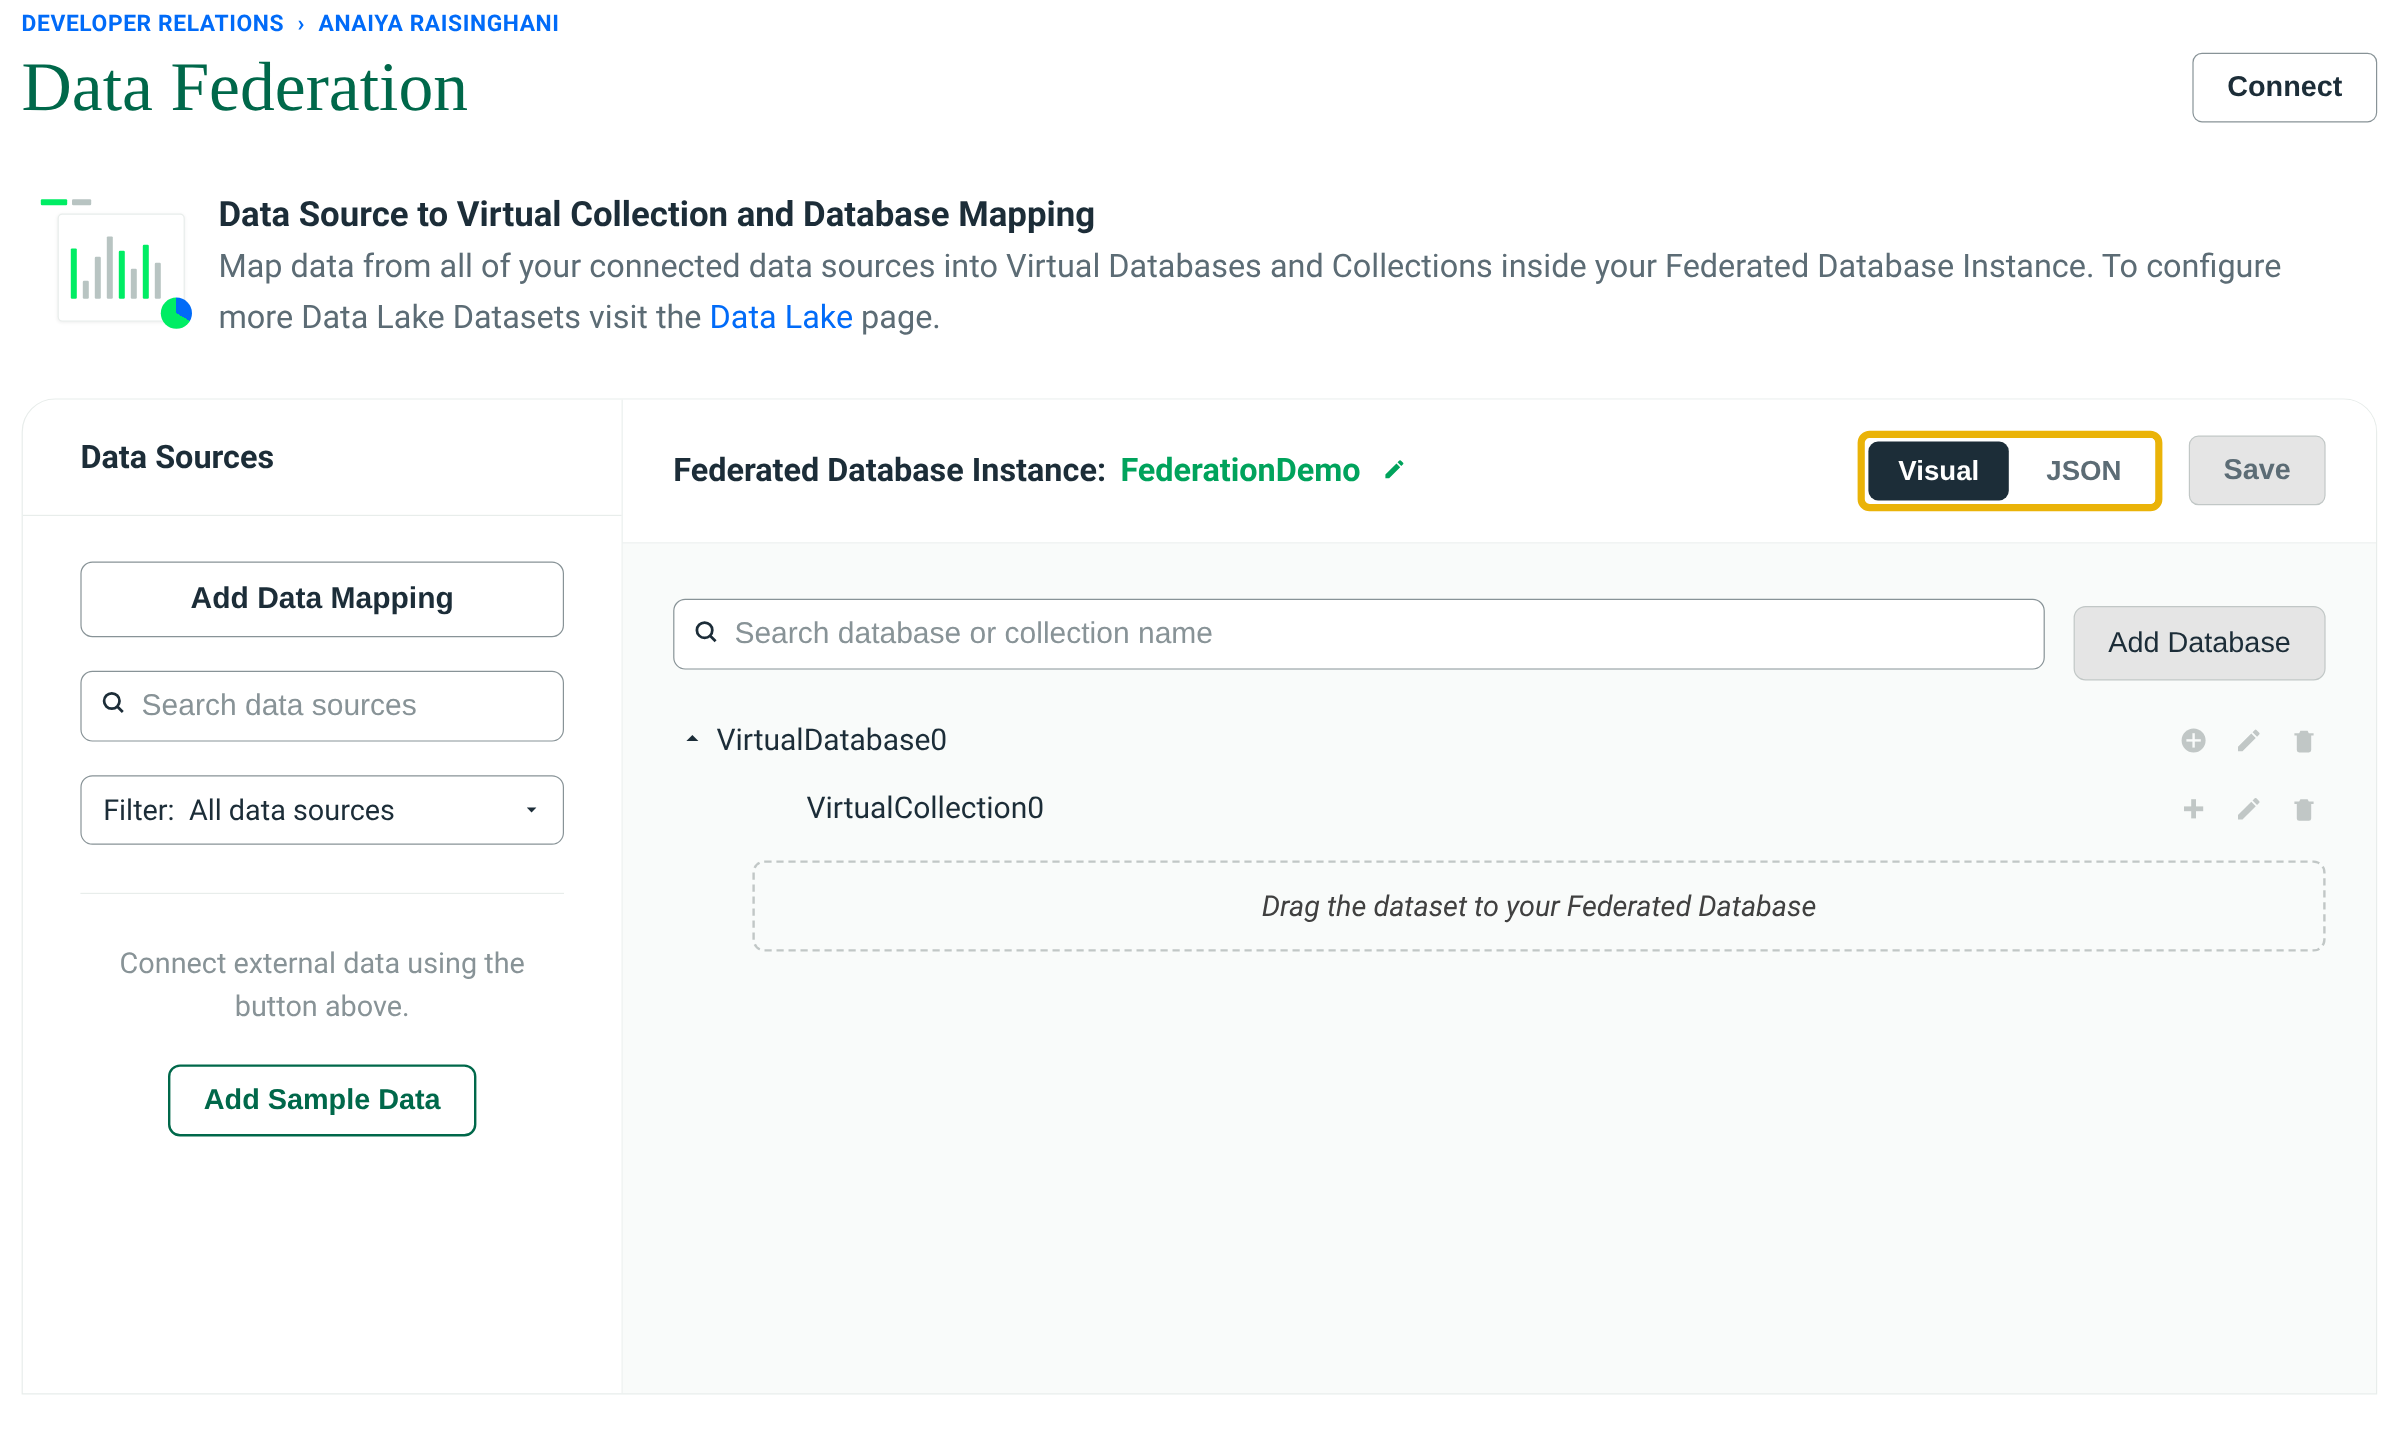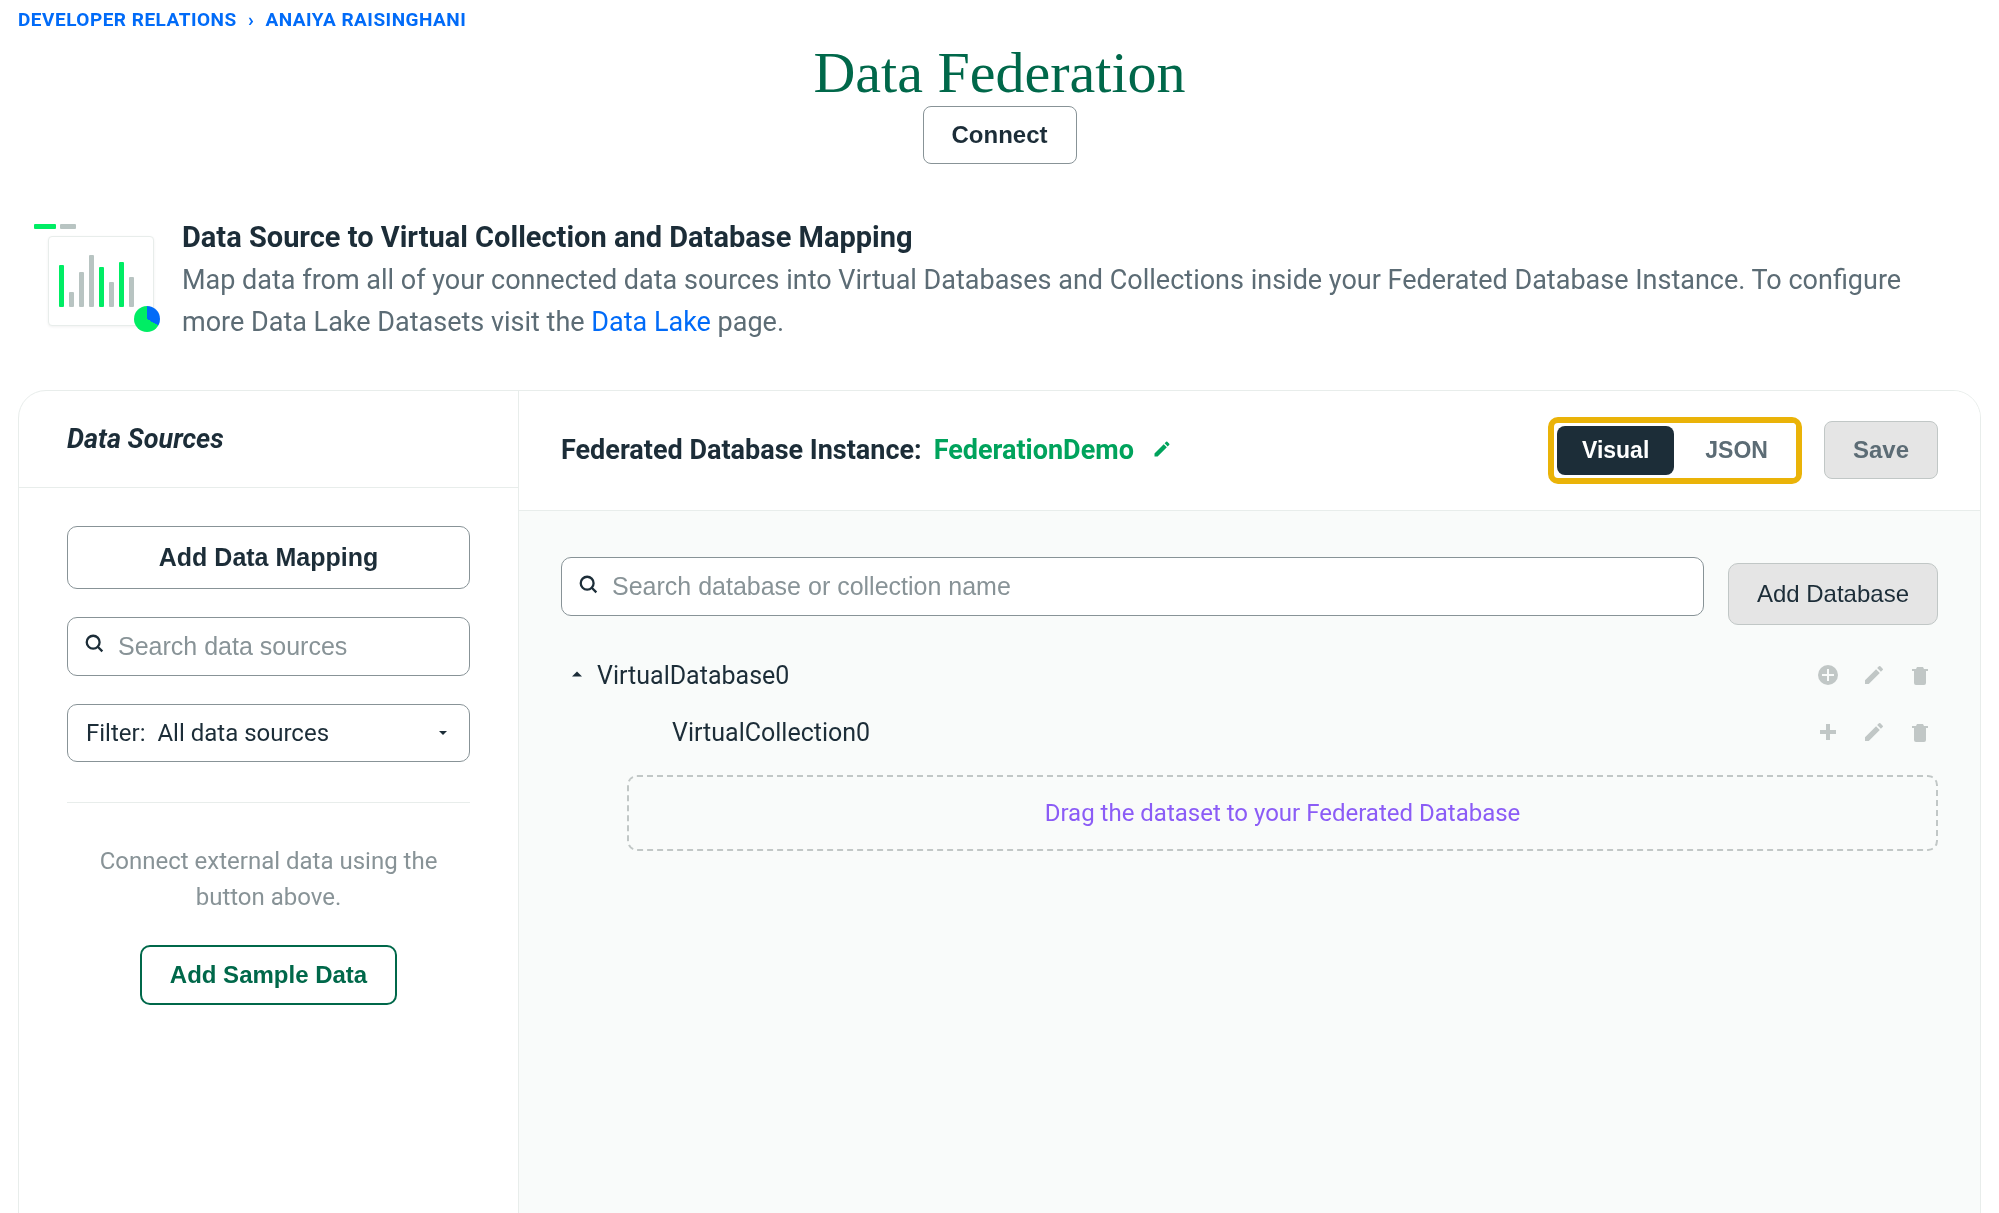--- a/index.html
+++ b/index.html
@@ -12,21 +12,21 @@
     overflow: hidden;
   }
   .container { padding: 8px 18px 0 18px; }
 
   
   .breadcrumb { font-size: 19px; font-weight: 700; letter-spacing: .5px; color: #016bf8; }
   .breadcrumb a { color: #016bf8; text-decoration: none; }
   .breadcrumb .sep { margin: 0 6px; color: #016bf8; }
 
   
-  .header-row { display:flex; justify-content:space-between; align-items:center; margin-top: 8px; flex-direction: column; }
+  .header-row { display:flex; justify-content:space-between; align-items:center; margin-top: 8px; }
   .page-title {
     font-family: Georgia, "Times New Roman", serif;
     font-size: 58px;
     color: #00684a;
     font-weight: 500;
   }
   .btn {
     border: 1px solid #889397;
     background: #fff;
     border-radius: 8px;
@@ -66,21 +66,21 @@
   .hero-tabs span{height:5px;border-radius:1px}
   .hero-tabs span:nth-child(1){width:22px;background:#00ed64}
   .hero-tabs span:nth-child(2){width:16px;background:#b8c4c2}
   .desc-text h2 { font-size: 29px; font-weight: 700; color:#1c2d38; margin-bottom: 6px; }
   .desc-text p { font-size: 27px; color:#5c6c75; line-height: 1.55; max-width: 1720px; }
   .desc-text a { color:#016bf8; text-decoration:none; }
 
   
   .panel { margin-top: 46px; border:1px solid #e8edeb; border-radius: 28px 28px 0 0; display:flex; height: 830px; overflow:hidden; }
   .left-col { width: 500px; border-right:1px solid #e8edeb; }
-  .left-head { padding: 32px 48px; border-bottom:1px solid #e8edeb;font-style:italic; }
+  .left-head { padding: 32px 48px; border-bottom:1px solid #e8edeb; }
   .left-head h3 { font-size:27px; font-weight:700; }
   .left-body { padding: 38px 48px; }
   .full-btn { width:100%; border:1px solid #889397; background:#fff; border-radius:10px; padding:16px; font-size:25px; font-weight:600; color:#1c2d38; cursor:pointer; }
   .search-field { margin-top:28px; width:100%; border:1px solid #889397; border-radius:10px; display:flex; align-items:center; padding:14px 16px; gap:12px; }
   .search-field input { border:none; outline:none; font-size:25px; width:100%; color:#1c2d38; }
   .search-field input::placeholder { color:#889397; }
   .search-icon svg{width:22px;height:22px;stroke:#1c2d38;stroke-width:2.5;fill:none}
   .select-field { margin-top:28px; width:100%; border:1px solid #889397; border-radius:10px; display:flex; align-items:center; justify-content:space-between; padding:14px 18px; cursor:pointer; font-size:24px; }
   .select-field .caret svg{width:16px;height:16px;fill:#1c2d38}
   .divider { margin-top: 40px; border-top:1px solid #e8edeb; }
@@ -106,21 +106,21 @@
   .db-row { display:flex; justify-content:space-between; align-items:center; margin-top: 36px; padding: 0 6px; }
   .db-row .name { display:flex; align-items:center; gap:10px; font-size:25px; color:#1c2d38; }
   .chev svg{width:20px;height:20px;fill:#1c2d38}
   .row-actions { display:flex; gap:22px; color:#c1c7c6; }
   .row-actions span{cursor:pointer; display:inline-flex}
   .row-actions svg{width:24px;height:24px;fill:#c1c7c6}
 
   .coll-row { display:flex; justify-content:space-between; align-items:center; margin-top: 28px; padding: 0 6px 0 66px; }
   .coll-row .name { font-size:25px; color:#1c2d38;margin-left:45px; }
 
-  .dropzone { margin: 28px 0 0 66px; border:2px dashed #c1c7c6; border-radius:10px; padding: 22px; text-align:center; color:#8b5cf6; font-size:24px; }
+  .dropzone { margin: 28px 0 0 66px; border:2px dashed #c1c7c6; border-radius:10px; padding: 22px; text-align:center; color:#404040; font-size:24px;font-style:italic; }
 
   .filter-label { color:#1c2d38; }
 </style>
 </head>
 <body>
 
 <div class="container">
 
   <div class="breadcrumb">
     <a href="#">DEVELOPER RELATIONS</a>

